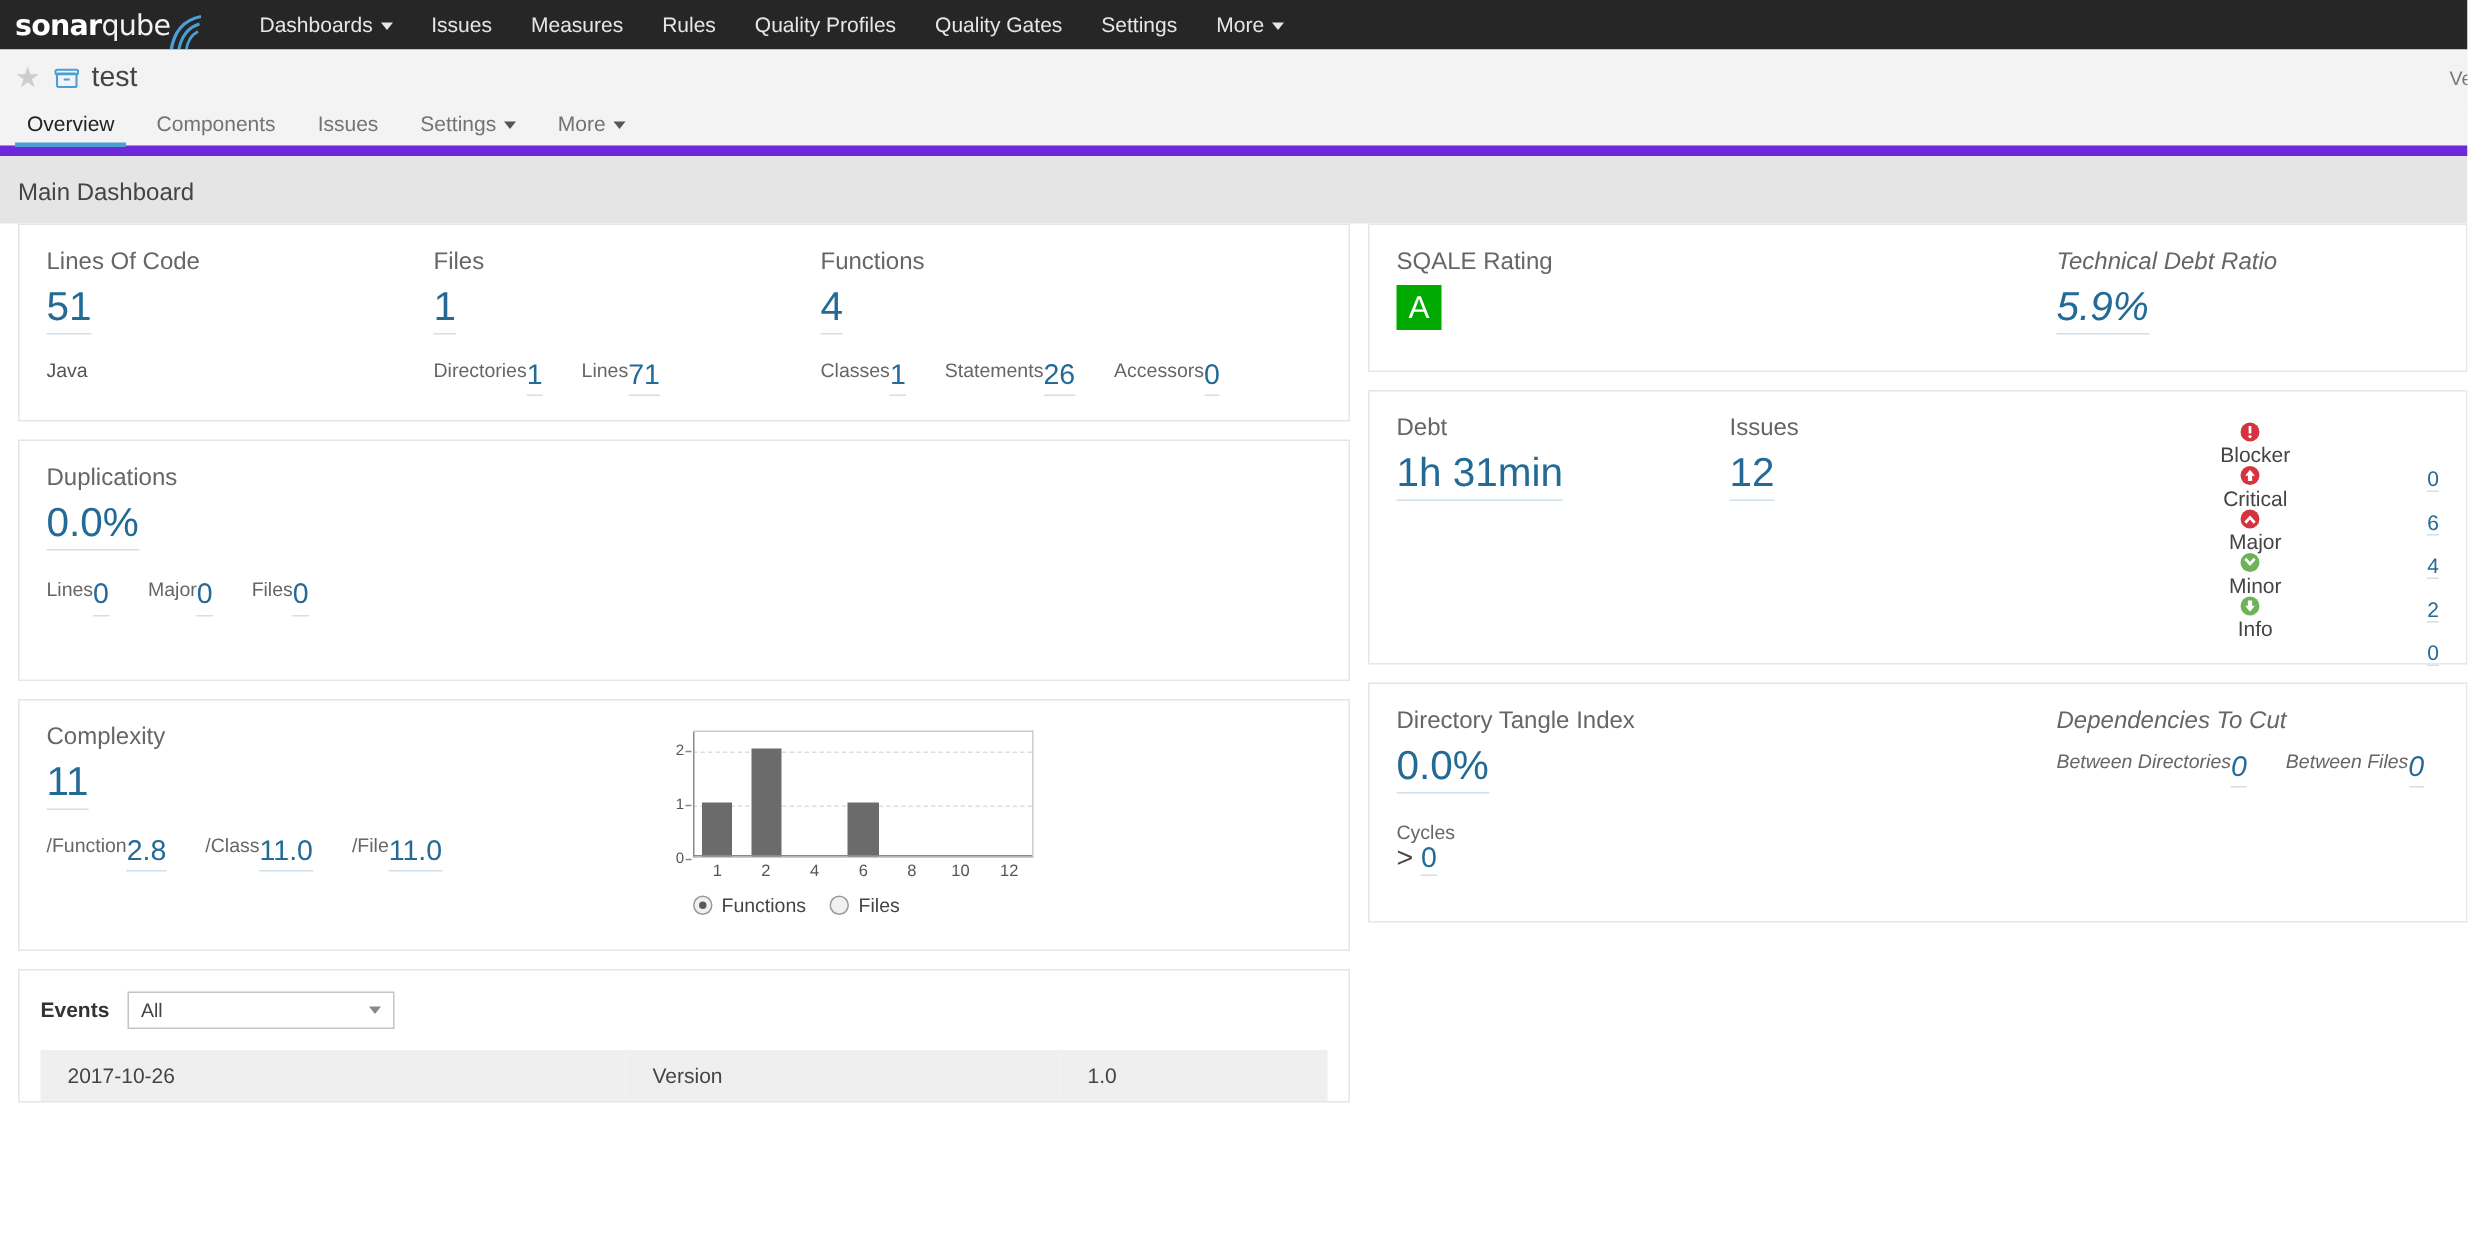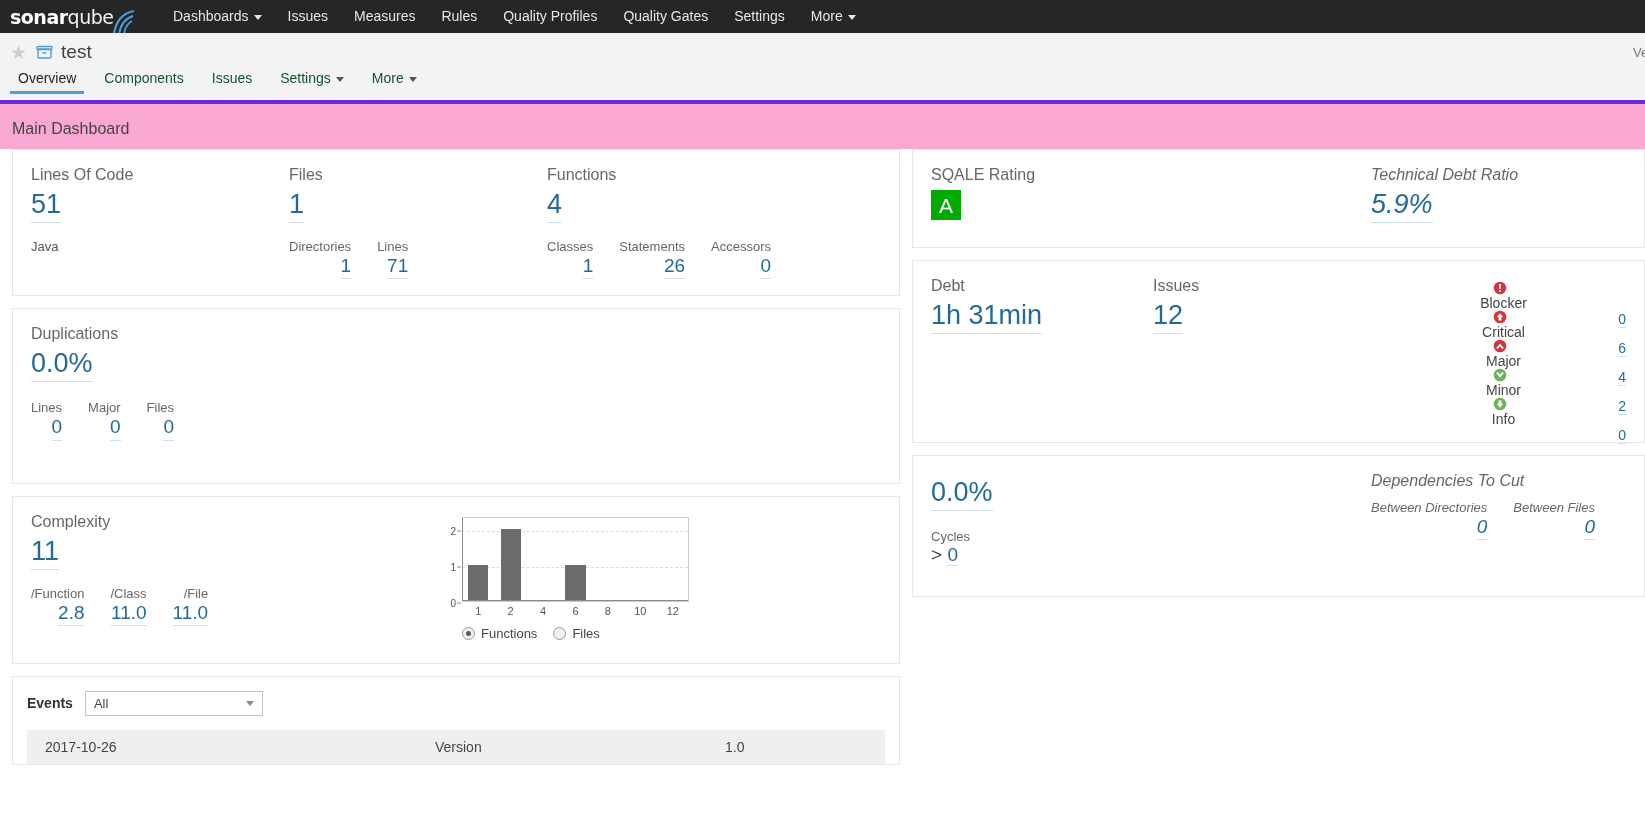--- a/index.html
+++ b/index.html
@@ -69,49 +69,49 @@
     position: absolute; right: -14px; top: 50%;
     transform: translateY(-50%);
     font-size: 13px; color: #777;
     white-space: nowrap;
   }
 
   
   .proj-tabs {
     height: 33px;
     background: #f3f3f3;
-    border-bottom: 4px solid #6d28d9;
+    border-bottom: 7px solid #6d28d9;
     display: flex;
-    align-items: flex-start;
+    align-items: flex-end;
     padding-left: 4px;
   }
   .ptab {
     font-size: 14px;
-    color: #14532d;
+    color: #737373;
     padding: 0 14px 8px 14px;
     cursor: pointer;
     line-height: 1;
     position: relative;
   }
   .ptab.active { color: #222; }
   .ptab.active::after {
     content: "";
     position: absolute;
     left: 6px; right: 6px; bottom: -1px;
     height: 3px;
     background: #4b9fd5;
   }
   .ptab .caret { border-top-color: #555; }
 
   
   .dash-title {
     font-size: 16px;
     color: #444;
     padding: 16px 0 11px 12px;
-    background: #f9a8d4;
+    background: #e5e5e5;
   }
   .dash-body {
     display: flex;
     gap: 12px;
     padding: 0 0 0 12px;
     align-items: flex-start;
   }
   .col-left { width: 888px; flex: 0 0 888px; }
   .col-right { width: 733px; flex: 0 0 733px; }
 
@@ -152,21 +152,21 @@
     line-height: 1.3;
   }
   .plain-text { font-size: 13px; color: #555; }
 
   
   .size-grid { display: flex; }
   .size-col-loc { width: 258px; }
   .size-col-files { width: 258px; }
   .size-col-fn { flex: 1; }
   .subrow { display: flex; gap: 26px; margin-top: 16px; }
-  .subcell { display: flex; flex-direction: column; text-align: right; }
+  .subcell { display: flex; flex-direction: row; text-align: right; }
 
   
   .dup-subrow { display: flex; gap: 26px; margin-top: 18px; }
 
   
   .cx-wrap { display: flex; }
   .cx-left { width: 400px; }
   .cx-chart-area { padding-top: 4px; }
 
   .chart-box {
@@ -603,20 +603,21 @@
             <span class="sev-count">0</span>
           </div>
 
         </div>
       </div>
     </div>
 
     <div class="card" style="padding-bottom:30px">
       <div class="two-col">
         <div class="rc-left">
+          <div class="m-label">Directory Tangle Index</div>
           <div><span class="m-big">0.0%</span></div>
           <div class="cycles-block">
             <div class="m-sub-label">Cycles</div>
             <div class="cycles-val">
               <span>&gt;</span>
               <span class="lnk">0</span>
             </div>
           </div>
         </div>
         <div class="rc-right">

